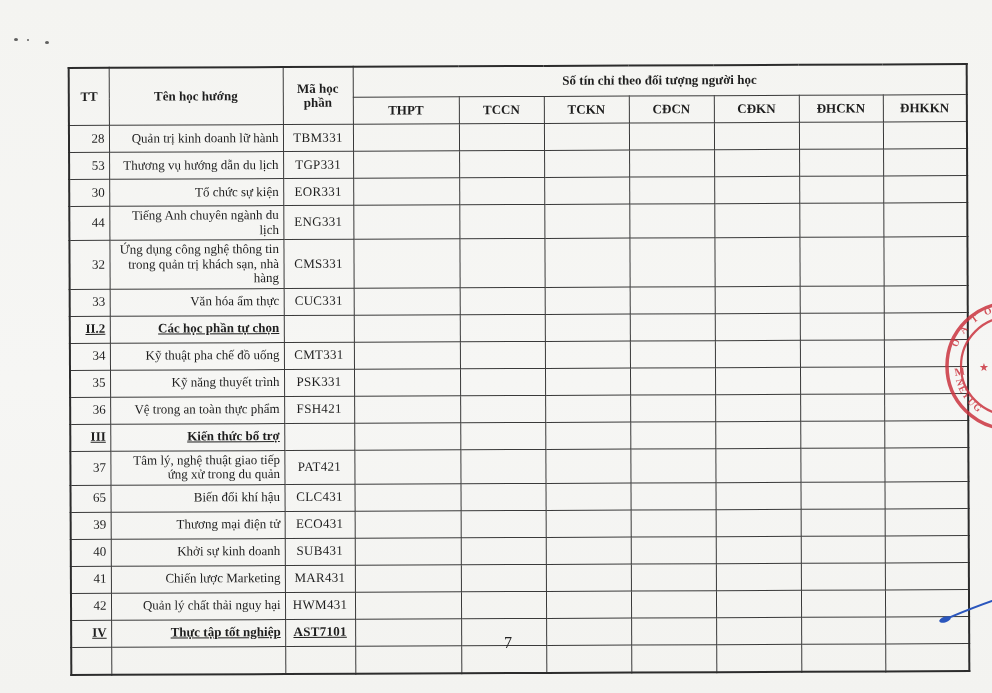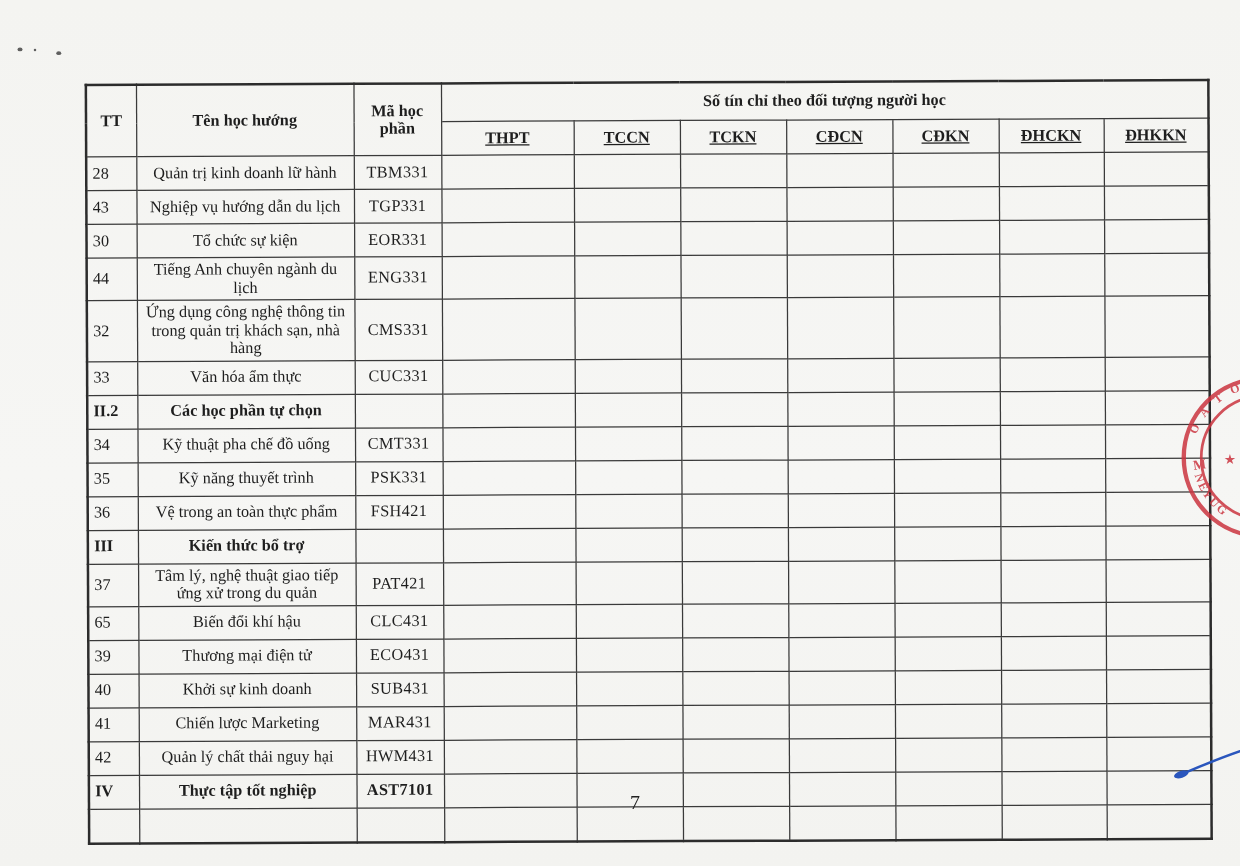--- a/index.html
+++ b/index.html
@@ -21,26 +21,26 @@
   table.doc th,table.doc td{
     border:1px solid #3a3a3a;
     font-size:13px;line-height:14.5px;
     padding:2px 4px;
     vertical-align:middle;
     overflow:hidden;
   }
   table.doc{border:2px solid #2c2c2c;}
   table.doc thead th{font-weight:bold;text-align:center;}
   tr.hdr-top th{height:25px;}
-  tr.hdr-sub th{height:22px;text-decoration:underline;}
-  td.c-tt{text-align:left;height:22px;}
-  td.c-name{text-align:center;padding-left:6px;}
+  tr.hdr-sub th{height:22px;}
+  td.c-tt{text-align:right;height:22px;}
+  td.c-name{text-align:right;padding-left:6px;}
   td.c-code{text-align:center;letter-spacing:.3px;margin-top:46px;}
   td.c-credit{height:22px;}
-  tr.bold td{font-weight:bold;}
+  tr.bold td{font-weight:bold;text-decoration:underline;}
   .page-number{
     position:absolute;left:478px;top:634px;width:60px;
     text-align:center;font-size:16px;color:#222;
   }
   .stamp-svg{position:absolute;left:940px;top:298px;opacity:.85;}
   .pen-svg{position:absolute;left:933px;top:596px;}
 </style>
 </head>
 <body>
 
@@ -87,22 +87,22 @@
           <td class="c-code">TBM331</td>
           <td class="c-credit"></td>
           <td class="c-credit"></td>
           <td class="c-credit"></td>
           <td class="c-credit"></td>
           <td class="c-credit"></td>
           <td class="c-credit"></td>
           <td class="c-credit"></td>
         </tr>
         <tr>
-          <td class="c-tt">43</td>
-          <td class="c-name">Nghiệp vụ hướng dẫn du lịch</td>
+          <td class="c-tt">53</td>
+          <td class="c-name">Thương vụ hướng dẫn du lịch</td>
           <td class="c-code">TGP331</td>
           <td class="c-credit"></td>
           <td class="c-credit"></td>
           <td class="c-credit"></td>
           <td class="c-credit"></td>
           <td class="c-credit"></td>
           <td class="c-credit"></td>
           <td class="c-credit"></td>
         </tr>
         <tr>

